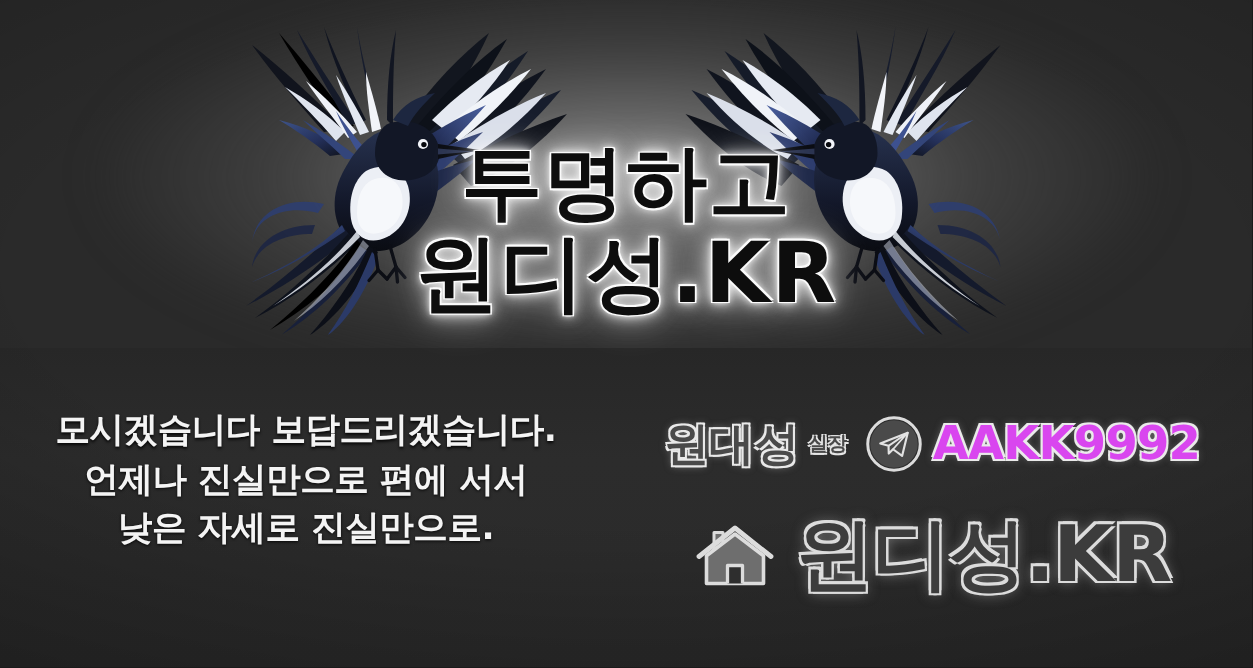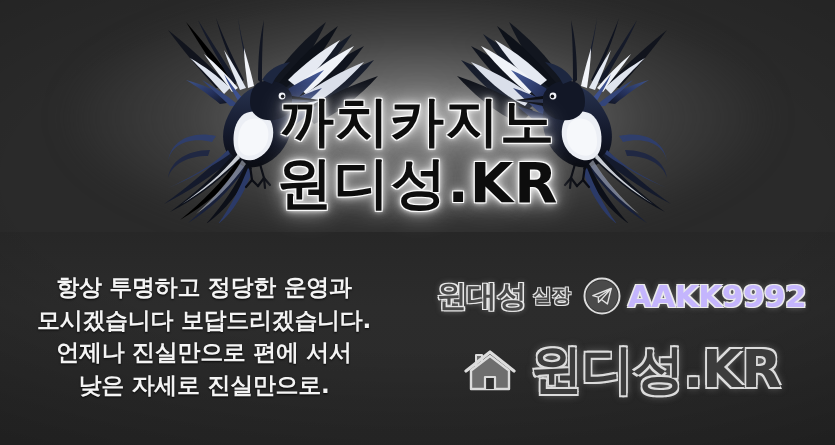--- a/index.html
+++ b/index.html
@@ -134,40 +134,40 @@
     color: #4a4a4a;
     letter-spacing: 0px;
     text-shadow:
       -1.3px -1.3px 0 #e9e9e9,
        1.3px -1.3px 0 #e9e9e9,
       -1.3px  1.3px 0 #e9e9e9,
        1.3px  1.3px 0 #e9e9e9,
        0 0 6px rgba(230,230,230,0.55);
   }
   .manager-role {
-    font-size: 19px;
+    font-size: 13px;
     font-weight: 700;
     color: #4a4a4a;
     margin-left: -1px;
     text-shadow:
       -1px -1px 0 #e6e6e6,
        1px -1px 0 #e6e6e6,
       -1px  1px 0 #e6e6e6,
        1px  1px 0 #e6e6e6;
   }
   .telegram-icon {
     width: 40px; height: 40px;
     flex: 0 0 40px;
     margin-left: 4px;
   }
   .telegram-icon svg { width: 100%; height: 100%; display: block; }
   .telegram-id {
     font-size: 31px;
     font-weight: 700;
-    color: #c4b5fd;
+    color: #d946ef;
     letter-spacing: -0.5px;
     margin-left: -1px;
     text-shadow:
       -1.3px -1.3px 0 #eaeaea,
        1.3px -1.3px 0 #eaeaea,
       -1.3px  1.3px 0 #eaeaea,
        1.3px  1.3px 0 #eaeaea,
        0 0 6px rgba(225,225,225,0.5);
   }
 
@@ -397,28 +397,27 @@
         <path d="M152 170 L158 177"></path>
         <path d="M152 170 L153 180"></path>
         <path d="M138 158 L140 172"></path>
         <path d="M140 172 L134 179"></path>
         <path d="M140 172 L146 178"></path>
       </g>
     </svg>
   </div>
 
   <div class="wordmark">
-    <span class="wordmark-line l1">까치카지노</span>
+    <span class="wordmark-line l1">투명하고</span>
     <span class="wordmark-line l2">원디성.KR</span>
   </div>
 
   <div class="lower">
 
     <div class="slogan">
-      <span>항상 투명하고 정당한 운영과</span>
       <span>모시겠습니다 보답드리겠습니다.</span>
       <span>언제나 진실만으로 편에 서서</span>
       <span>낮은 자세로 진실만으로.</span>
     </div>
 
     <div class="right-col">
 
       <div class="contact-row">
         <span class="manager-name">원대성</span>
         <span class="manager-role">실장</span>

